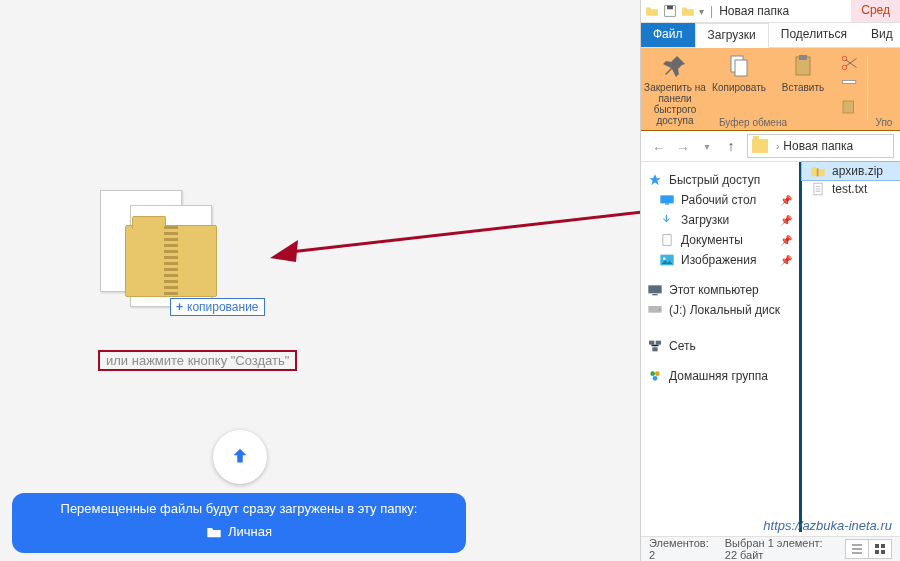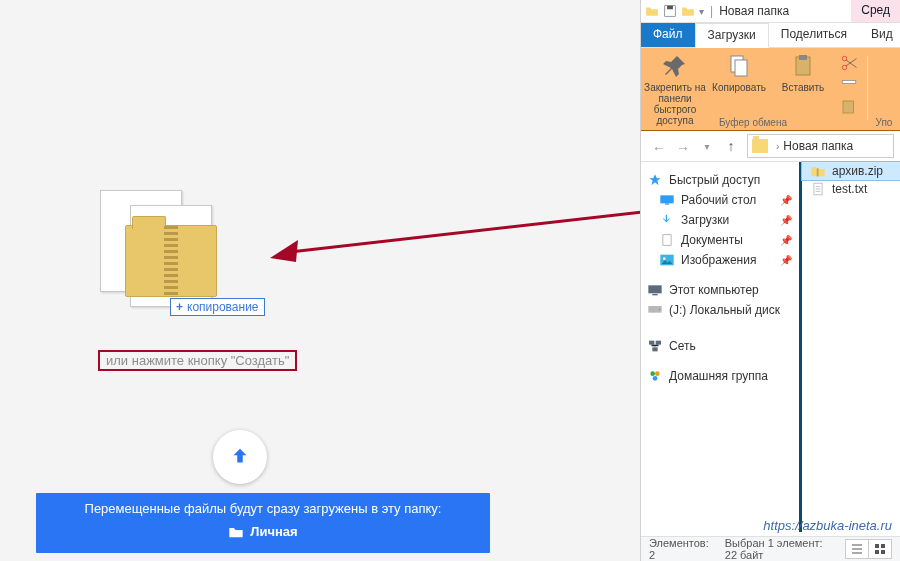--- a/index.html
+++ b/index.html
@@ -128,29 +128,28 @@
     position: absolute;
     left: 12px;
     top: 493px;
     width: 454px;
     height: 60px;
     background: #2a75f3;
     color: #fff;
     text-align: center;
     font-size: 13px;
     padding-top: 8px;
-    border-radius: 1px;
+    border-radius: 12px;
     box-sizing: border-box;
-    margin-left: 24px;
   }
   .banner-folder {
     display: inline-flex;
     align-items: center;
     margin-top: 8px;
-    font-weight: 700;
+    font-weight: 400;
   }
   .banner-folder svg { margin-right: 6px; }
 
   
   .arrow {
     position: absolute;
     left: 270px;
     top: 182px;
     width: 560px;
     height: 80px;
@@ -183,21 +182,21 @@
     display: inline-flex;
   }
   .titlebar-sep {
     color: #999;
     margin: 0 6px;
   }
   .titlebar-title { font-size: 12px; }
   .pink-tool {
     margin-left: auto;
     background: #fbe1e9;
-    color: #0f172a;
+    color: #c2410c;
     padding: 3px 10px;
     height: 16px;
     font-size: 12px;
   }
 
   .ribbon-tabs {
     display: flex;
     height: 24px;
     border-bottom: 1px solid #e0e0e0;
   }

